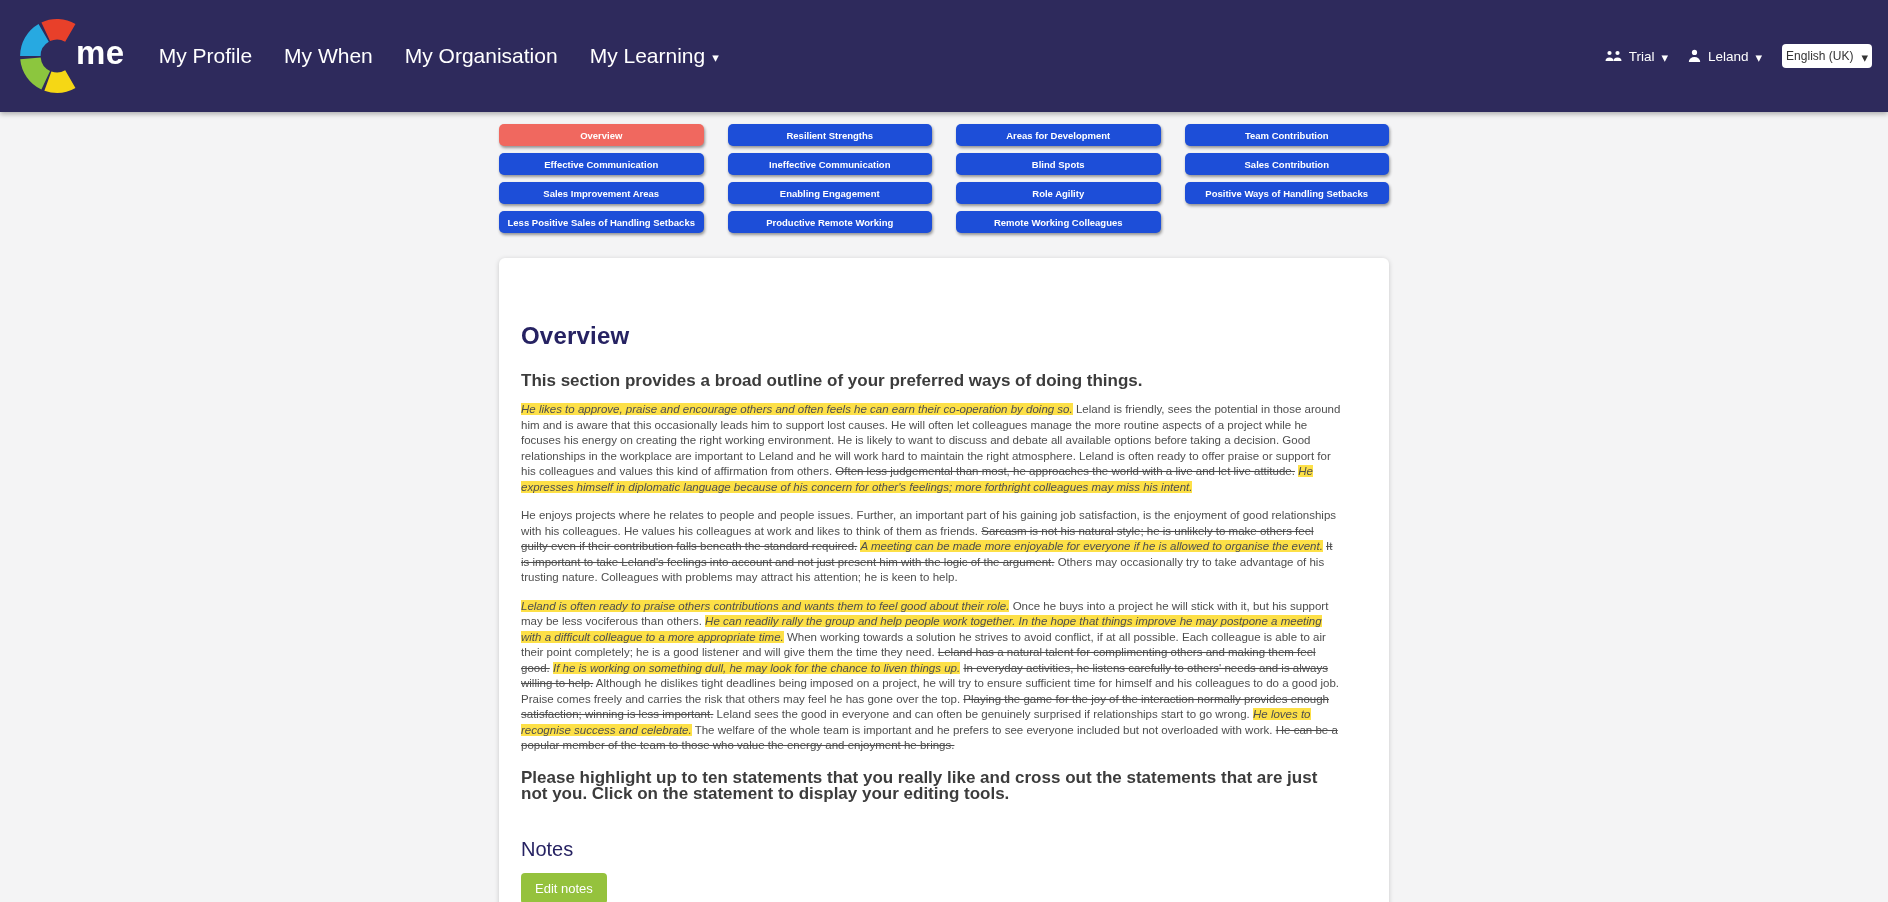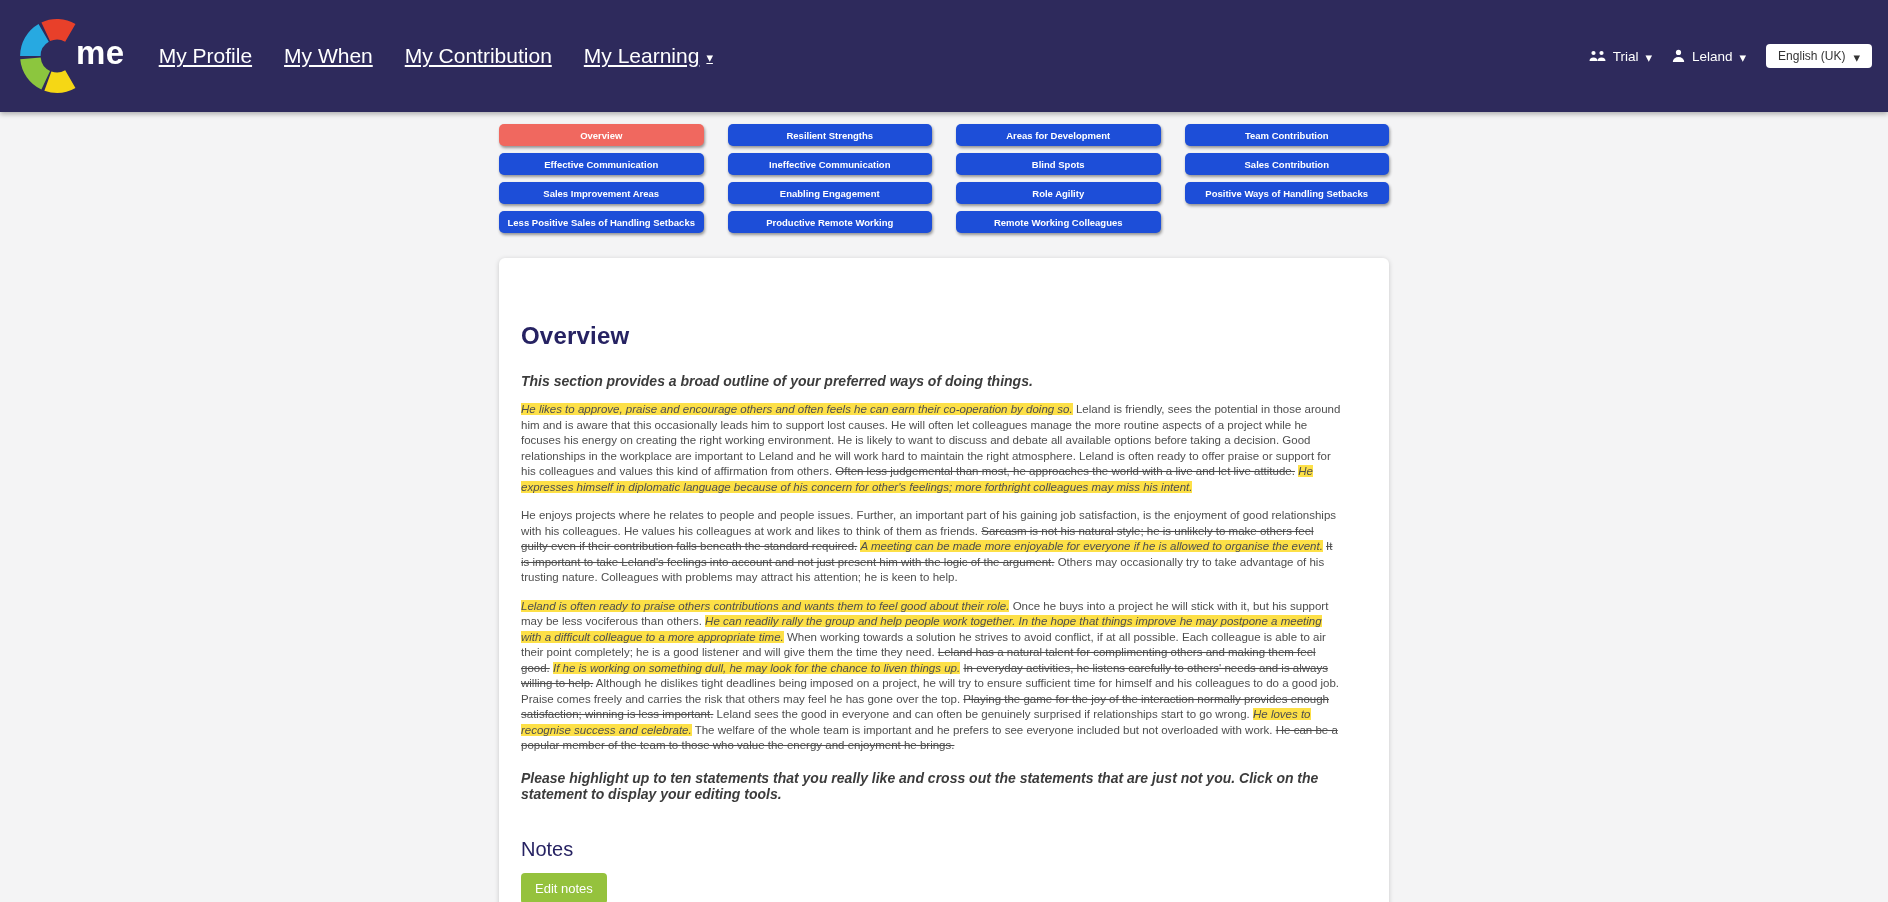--- a/index.html
+++ b/index.html
@@ -14,35 +14,35 @@
     height: 112px; background: #2e2a5c; color: #fff;
     display: flex; align-items: center; padding: 0 16px;
     box-shadow: 0 2px 5px rgba(0,0,0,.3); position: relative; z-index: 5;
   }
   .logo { display: flex; align-items: center; cursor: pointer; }
   .logo svg { width: 82px; height: 82px; display: block; }
   .logo-me {
     font-size: 33px; font-weight: bold; color: #fff; letter-spacing: .5px;
     margin-left: -22px; margin-top: -6px;
   }
-  .main-nav { display: flex; align-items: center; gap: 32px; margin-left: 34px; text-decoration: underline; }
+  .main-nav { display: flex; align-items: center; gap: 32px; margin-left: 34px; }
   .nav-link {
     color: #fff; text-decoration: none; font-size: 21px; font-weight: 500;
     display: inline-flex; align-items: center; gap: 7px; white-space: nowrap;
   }
   .caret { font-size: 13px; line-height: 1; position: relative; top: 1px; }
   .header-right { margin-left: auto; display: flex; align-items: center; gap: 20px; }
   .hdr-item {
     display: inline-flex; align-items: center; gap: 7px;
     color: #fff; font-size: 13.5px; font-weight: 500; cursor: pointer; white-space: nowrap;
   }
   .hdr-item svg { display: block; }
   .lang-btn {
     background: #fff; color: #333; border: none; border-radius: 4px;
-    font-family: inherit; font-size: 12px; padding: 5px 12px; cursor: pointer;
+    font-family: inherit; font-size: 12px; padding: 5px 4px; cursor: pointer;
     display: inline-flex; align-items: center; gap: 8px; white-space: nowrap;
   }
   .lang-btn .caret { color: #333; }
   
   .container { width: 890px; margin: 0 auto; }
   
   .section-nav {
     margin-top: 12px;
     display: grid; grid-template-columns: repeat(4, 1fr);
     column-gap: 24px; row-gap: 7px;
@@ -60,23 +60,22 @@
   .card {
     background: #fff; border-radius: 6px;
     box-shadow: 0 1px 5px rgba(0,0,0,.18);
     margin-top: 25px; min-height: 700px;
     padding: 64px 46px 46px 22px;
   }
   .page-title {
     margin: 0; color: #262262; font-size: 24px; font-weight: bold; letter-spacing: .2px;
   }
   .intro, .instruction {
-    color: #3c3c3c; font-weight: bold; font-size: 14px; line-height: 16px;
+    color: #3c3c3c; font-weight: bold; font-size: 17px; line-height: 16px;
     margin: 23px 0 0 0;
-    font-style: italic;
   }
   .profile-text p {
     color: #4e4e4e; font-size: 11.5px; line-height: 15.5px; margin: 13px 0 0 0;
   }
   .statement { cursor: pointer; }
   .statement.highlight { background: #fde047; font-style: italic; }
   .statement.strike { text-decoration: line-through; }
   .instruction { margin-top: 16px; }
   .notes-title {
     margin: 36px 0 0 0; color: #262262; font-size: 20px; font-weight: 500;
@@ -97,21 +96,21 @@
       <path d="M 53 62.5 A 26 26 0 0 1 31.1 64.4" stroke="#f5d715" stroke-width="20"></path>
       <path d="M 29 63.6 A 26 26 0 0 1 14.1 42.3" stroke="#8cc63e" stroke-width="20"></path>
       <path d="M 14 40 A 26 26 0 0 1 27 17.5" stroke="#27a9e1" stroke-width="20"></path>
       <path d="M 29 16.4 A 26 26 0 0 1 53 17.5" stroke="#e8402a" stroke-width="20"></path>
     </svg>
     <span class="logo-me">me</span>
   </div>
   <nav class="main-nav">
       <a href="#" class="nav-link">My Profile</a>
       <a href="#" class="nav-link">My When</a>
-      <a href="#" class="nav-link">My Contribution</a>
+      <a href="#" class="nav-link">My Organisation</a>
       <a href="#" class="nav-link">My Learning<span class="caret">▾</span></a>
     </nav>
   <div class="header-right">
     <span class="hdr-item">
       <svg width="17" height="13" viewBox="0 0 17 13" fill="#fff">
         <circle cx="4.5" cy="3" r="2.1"></circle>
           <circle cx="12.5" cy="3" r="2.1"></circle>
         <path d="M0.5 11 a4 3.6 0 0 1 8 0 z"></path>
           <path d="M8.5 11 a4 3.6 0 0 1 8 0 z"></path>
       </svg>

